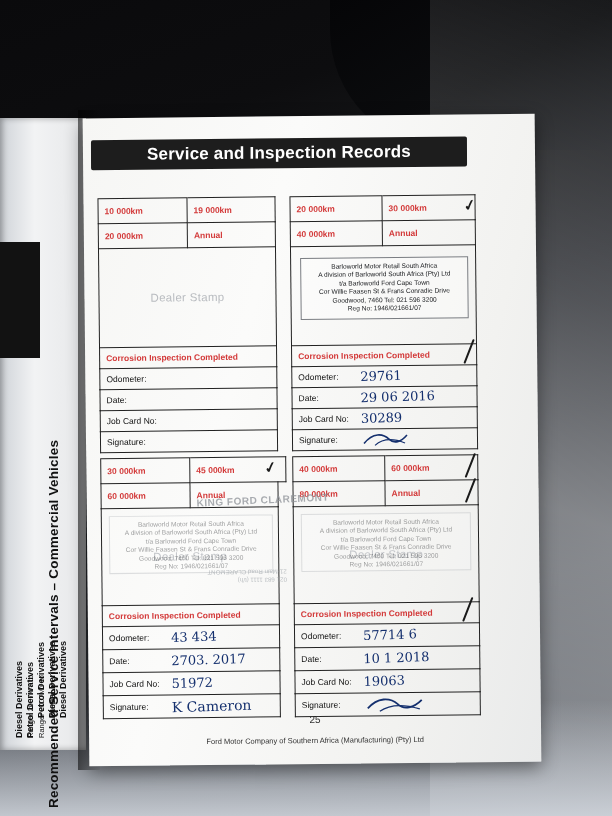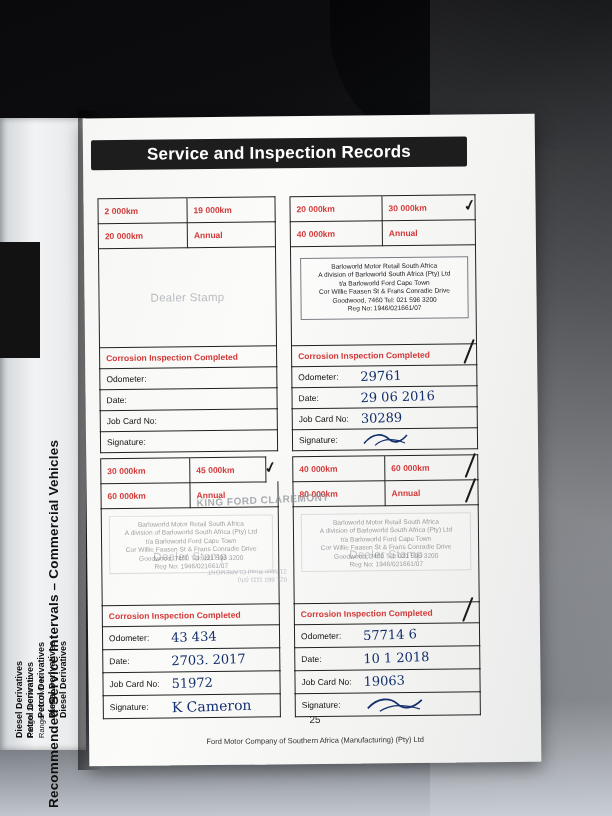--- a/index.html
+++ b/index.html
@@ -180,21 +180,21 @@
 
   <div id="page">
     <div id="page-inner">
 
       <div id="hdr">
         <span>Service and Inspection Records</span>
       </div>
 
       <div>
         <div class="kmrow" style="left:14px;top:80px;">
-          <div class="kmcell" style="width:90px;height:26px;">2 000km</div>
+          <div class="kmcell" style="width:90px;height:26px;">10 000km</div>
           <div class="kmcell" style="width:88px;height:26px;border-left:none;">19 000km</div>
         </div>
         <div class="kmrow" style="left:14px;top:105px;">
           <div class="kmcell" style="width:90px;height:26px;border-top:none;">20 000km</div>
           <div class="kmcell" style="width:88px;height:26px;border-top:none;border-left:none;">Annual</div>
         </div>
 
         <div class="stampbox" style="left:14px;top:130px;width:178px;height:100px;">
           <span class="stamplabel">Dealer Stamp</span>
         </div>
@@ -257,21 +257,21 @@
           <svg width="60" height="18" viewBox="0 0 60 18">
             <path d="M3 13 C12 2, 22 3, 28 9 C33 14, 40 12, 46 5" stroke="#15306e" stroke-width="1.6" fill="none"></path>
             <path d="M14 15 C22 8, 32 8, 44 13" stroke="#15306e" stroke-width="1.2" fill="none"></path>
           </svg>
         </div>
       </div>
 
       <div>
         <div class="kmrow" style="left:14px;top:340px;">
           <div class="kmcell" style="width:90px;height:26px;">30 000km</div>
-          <div class="kmcell" style="width:76px;height:26px;border-left:none;">45 000km</div>
+          <div class="kmcell" style="width:96px;height:26px;border-left:none;">45 000km</div>
         </div>
         <div class="tick" style="left:178px;top:342px;">✓</div>
         <div class="kmrow" style="left:14px;top:365px;">
           <div class="kmcell" style="width:90px;height:26px;border-top:none;">60 000km</div>
           <div class="kmcell" style="width:88px;height:26px;border-top:none;border-left:none;">Annual</div>
         </div>
 
         <div class="stampbox" style="left:14px;top:390px;width:178px;height:98px;">
           <span class="stamplabel">Dealer Stamp</span>
         </div>

